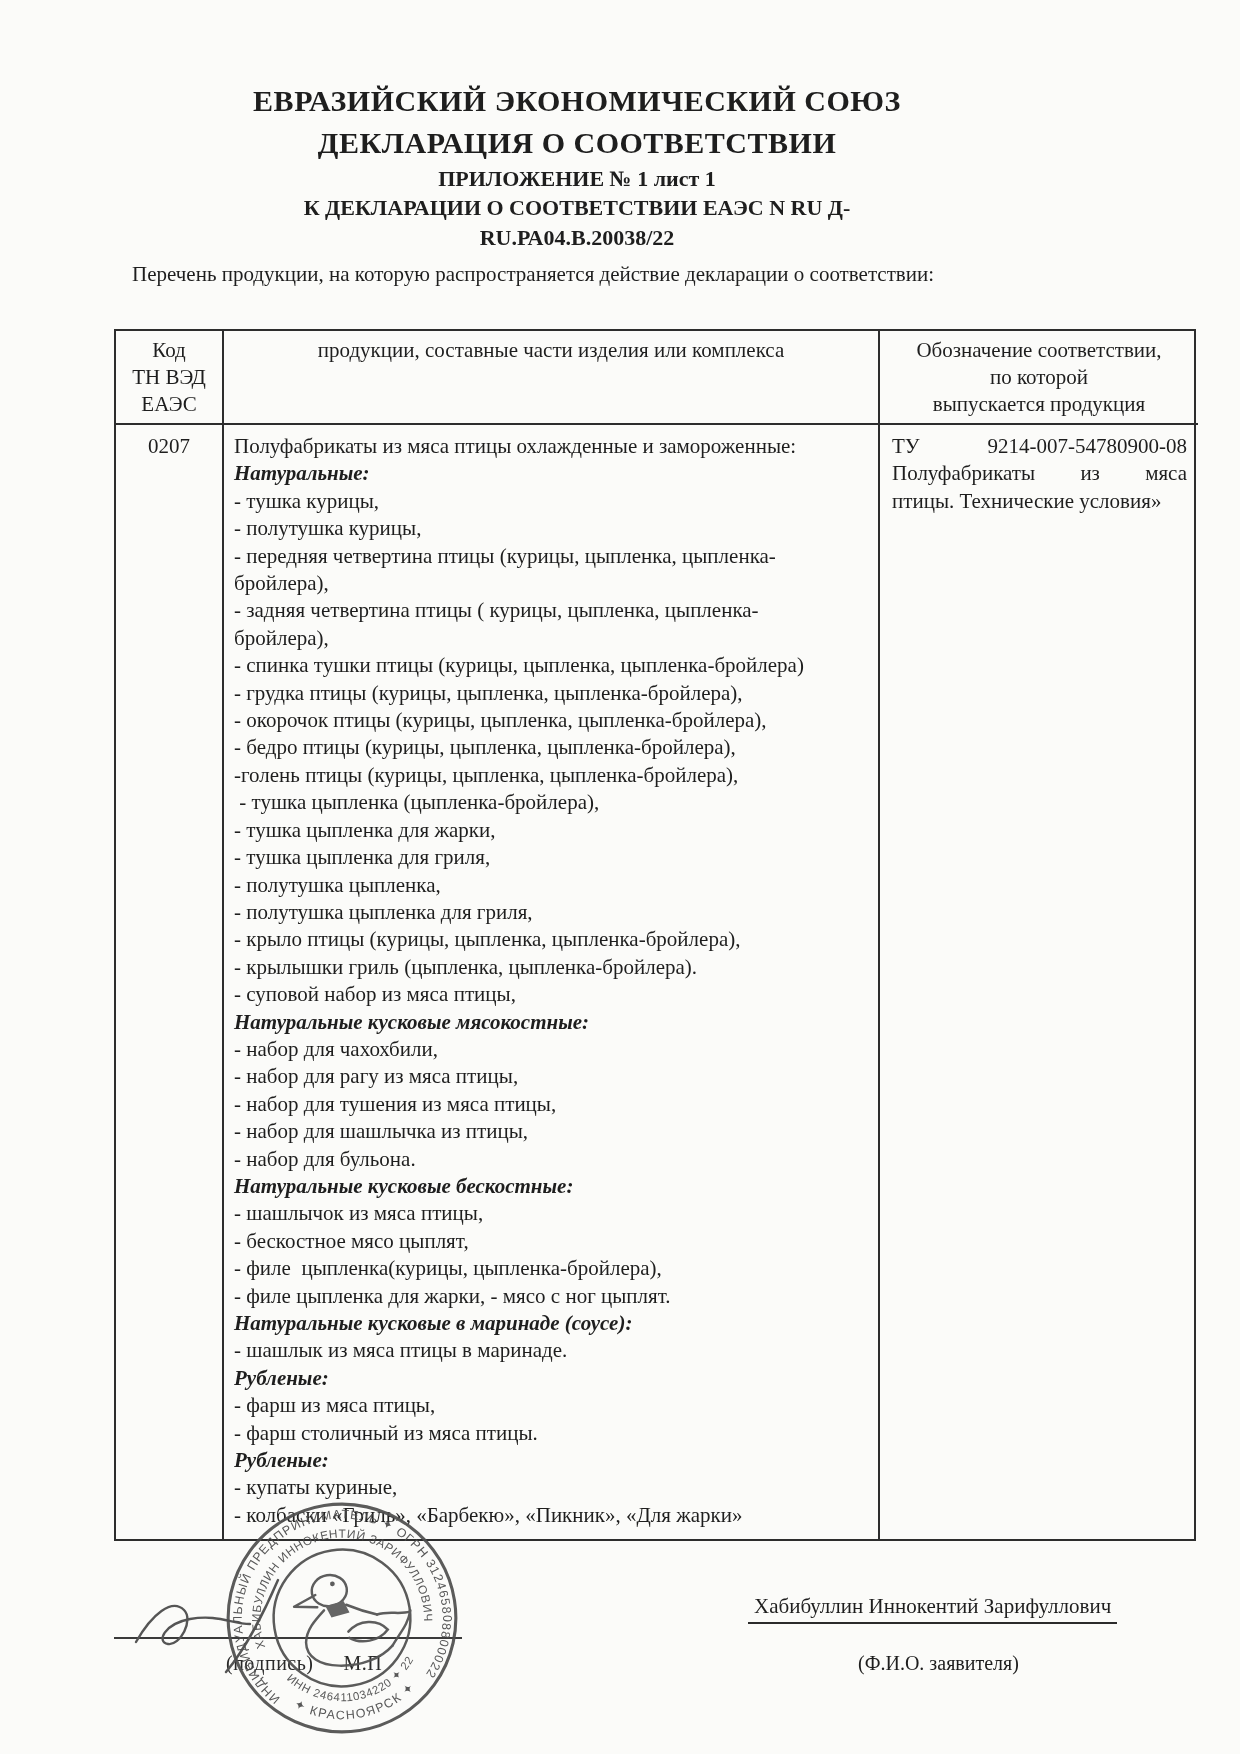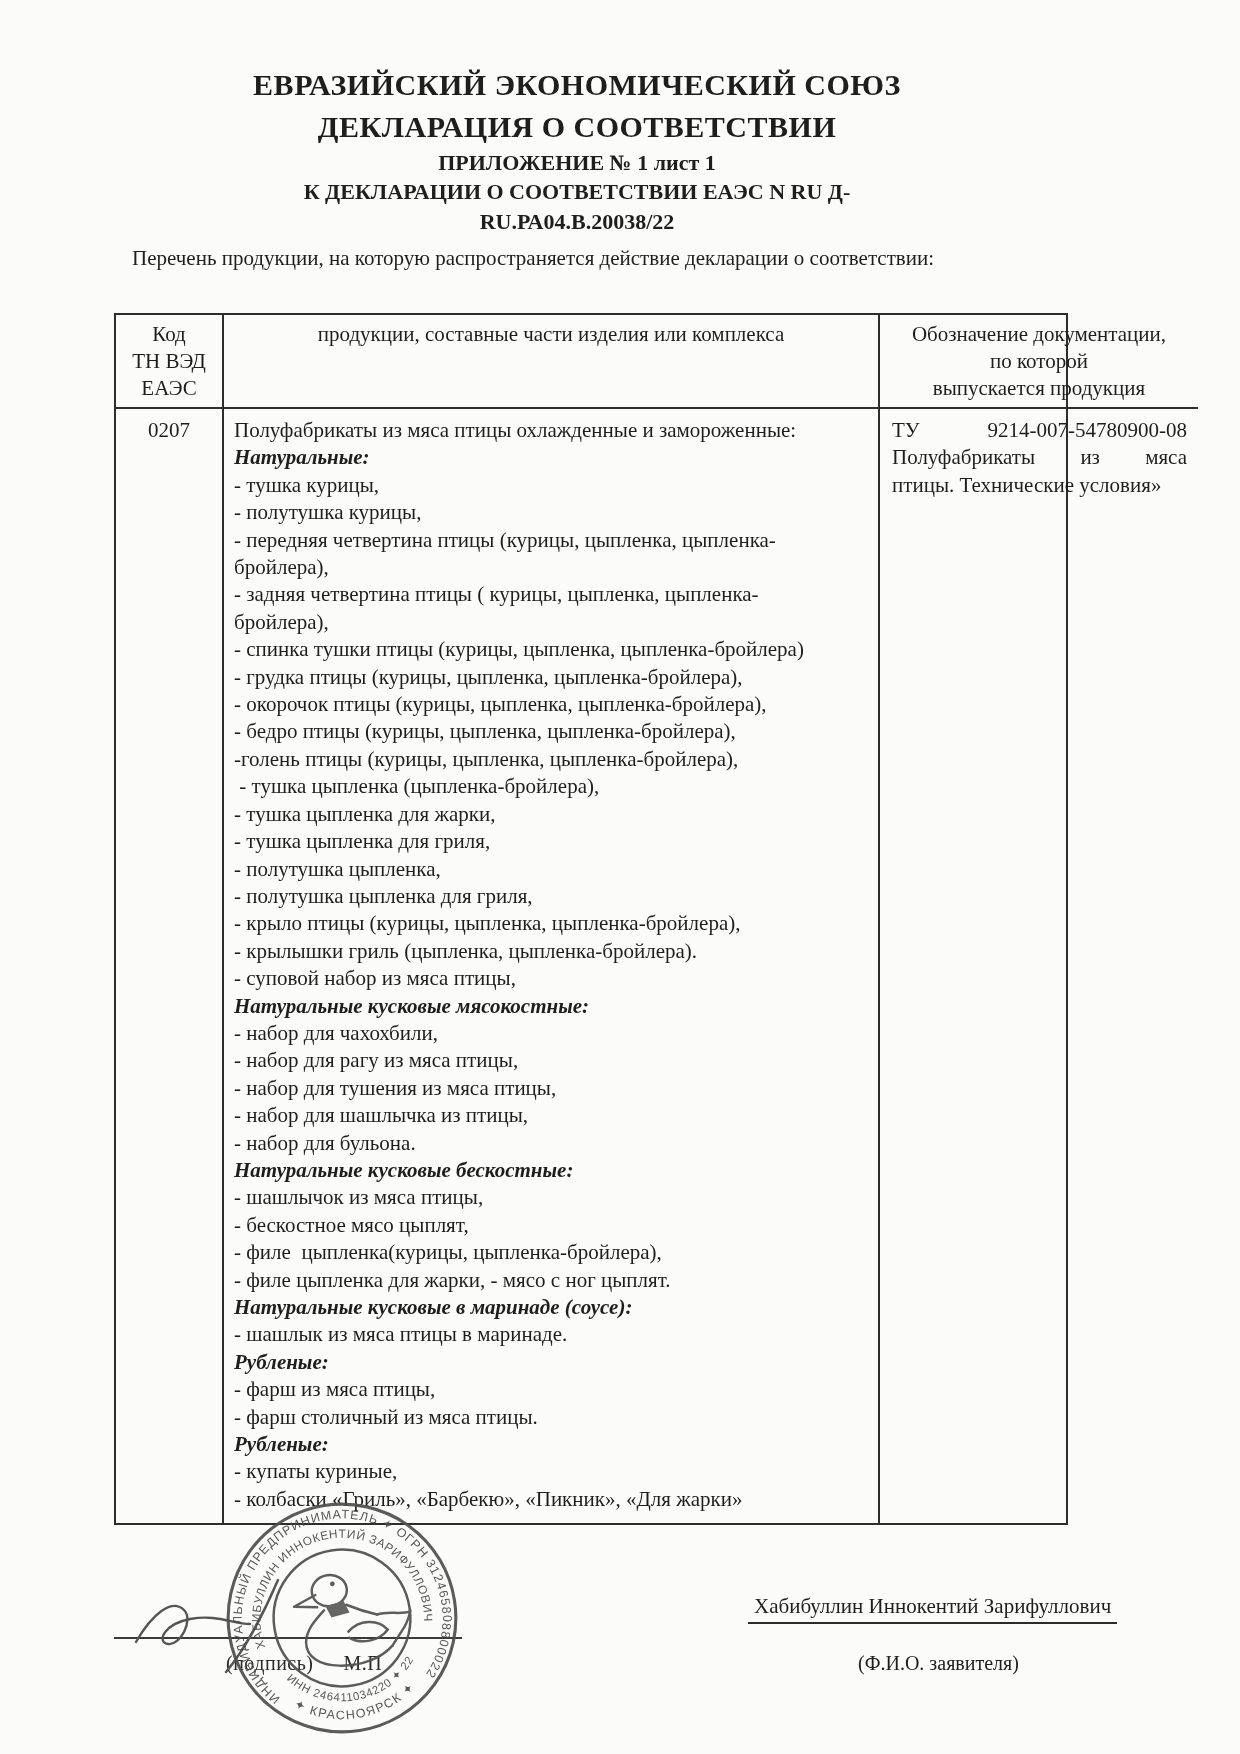--- a/index.html
+++ b/index.html
@@ -1,27 +1,27 @@
 <!DOCTYPE html>
 <html><head>
 <meta charset="utf-8">
 <style>
   * { margin:0; padding:0; box-sizing:border-box; }
   html,body { background:#e8e8e8; }
   body { width:1240px; font-family:"Liberation Serif", serif; color:#1e1e1e; }
-  .page { position:relative; width:1240px; height:1754px; background:#fbfbf9; overflow:hidden; padding-top:64px; }
+  .page { position:relative; width:1240px; height:1754px; background:#fbfbf9; overflow:hidden; padding-top:80px; }
 
   .doc-header { text-align:center; padding-right:86px; font-weight:bold; }
   .hl1, .hl2 { font-size:30px; line-height:42px; letter-spacing:.5px; }
   .hl3, .hl4 { font-size:22px; line-height:29px; }
   .hl5 { font-size:22px; line-height:31px; }
 
   .intro { margin:7px 0 0 132px; font-size:21px; line-height:28px; }
 
-  .doc-table { display:grid; grid-template-columns:108px 656px 318px; width:954px;
+  .doc-table { display:grid; grid-template-columns:108px 656px 318px; width:1082px;
                margin:41px 0 0 114px; border:2px solid #2d2d2d; }
   .cell { border-color:#2d2d2d; }
   .rb { border-right:2px solid #2d2d2d; }
   .th { border-bottom:2px solid #2d2d2d; padding:6px 4px 5px; text-align:center;
         font-size:21px; line-height:27px; }
   .td-code { padding:9px 4px; text-align:center; font-size:21px; }
   .td-products { padding:8px 58px 10px 10px; font-size:21px; line-height:27.4px; }
   .p-line { white-space:pre-wrap; }
   .p-line.heading { font-weight:bold; font-style:italic; }
   .td-doc { padding:8px 11px 8px 12px; font-size:21px; line-height:27.4px; }
@@ -60,21 +60,21 @@
   <div class="doc-table">
     <div class="cell th rb">
         <div>Код</div>
         <div>ТН ВЭД</div>
         <div>ЕАЭС</div>
       </div>
     <div class="cell th rb">
         <div>продукции, составные части изделия или комплекса</div>
       </div>
     <div class="cell th">
-        <div>Обозначение документации,</div>
+        <div>Обозначение соответствии,</div>
         <div>по которой</div>
         <div>выпускается продукция</div>
       </div>
 
     <div class="cell td-code rb">0207</div>
     <div class="cell td-products rb">
         <div class="p-line">Полуфабрикаты из мяса птицы охлажденные и замороженные:</div>
         <div class="p-line heading">Натуральные:</div>
         <div class="p-line">- тушка курицы,</div>
         <div class="p-line">- полутушка курицы,</div>

